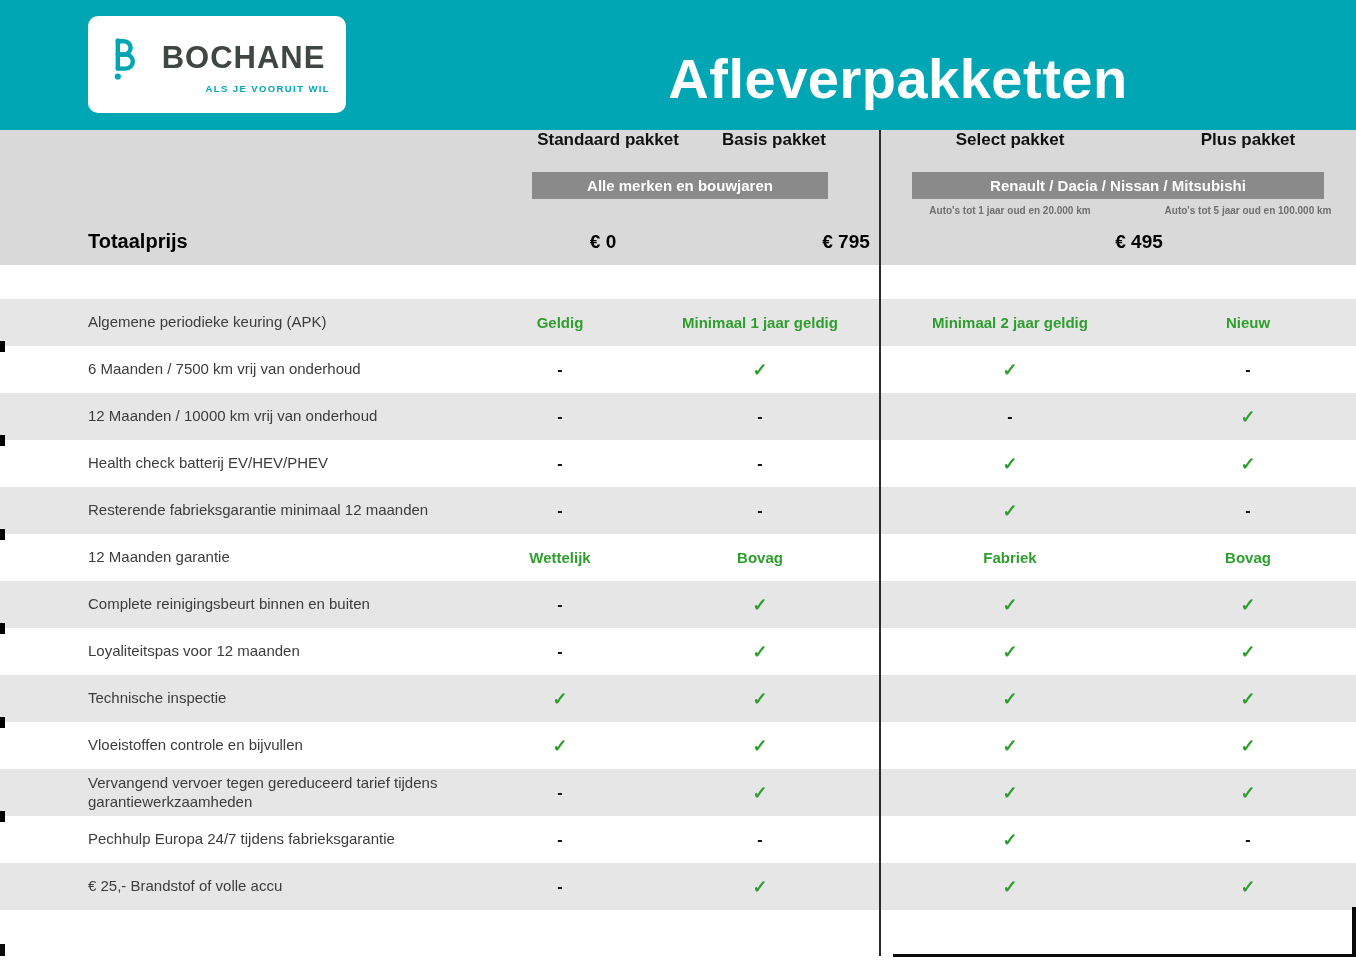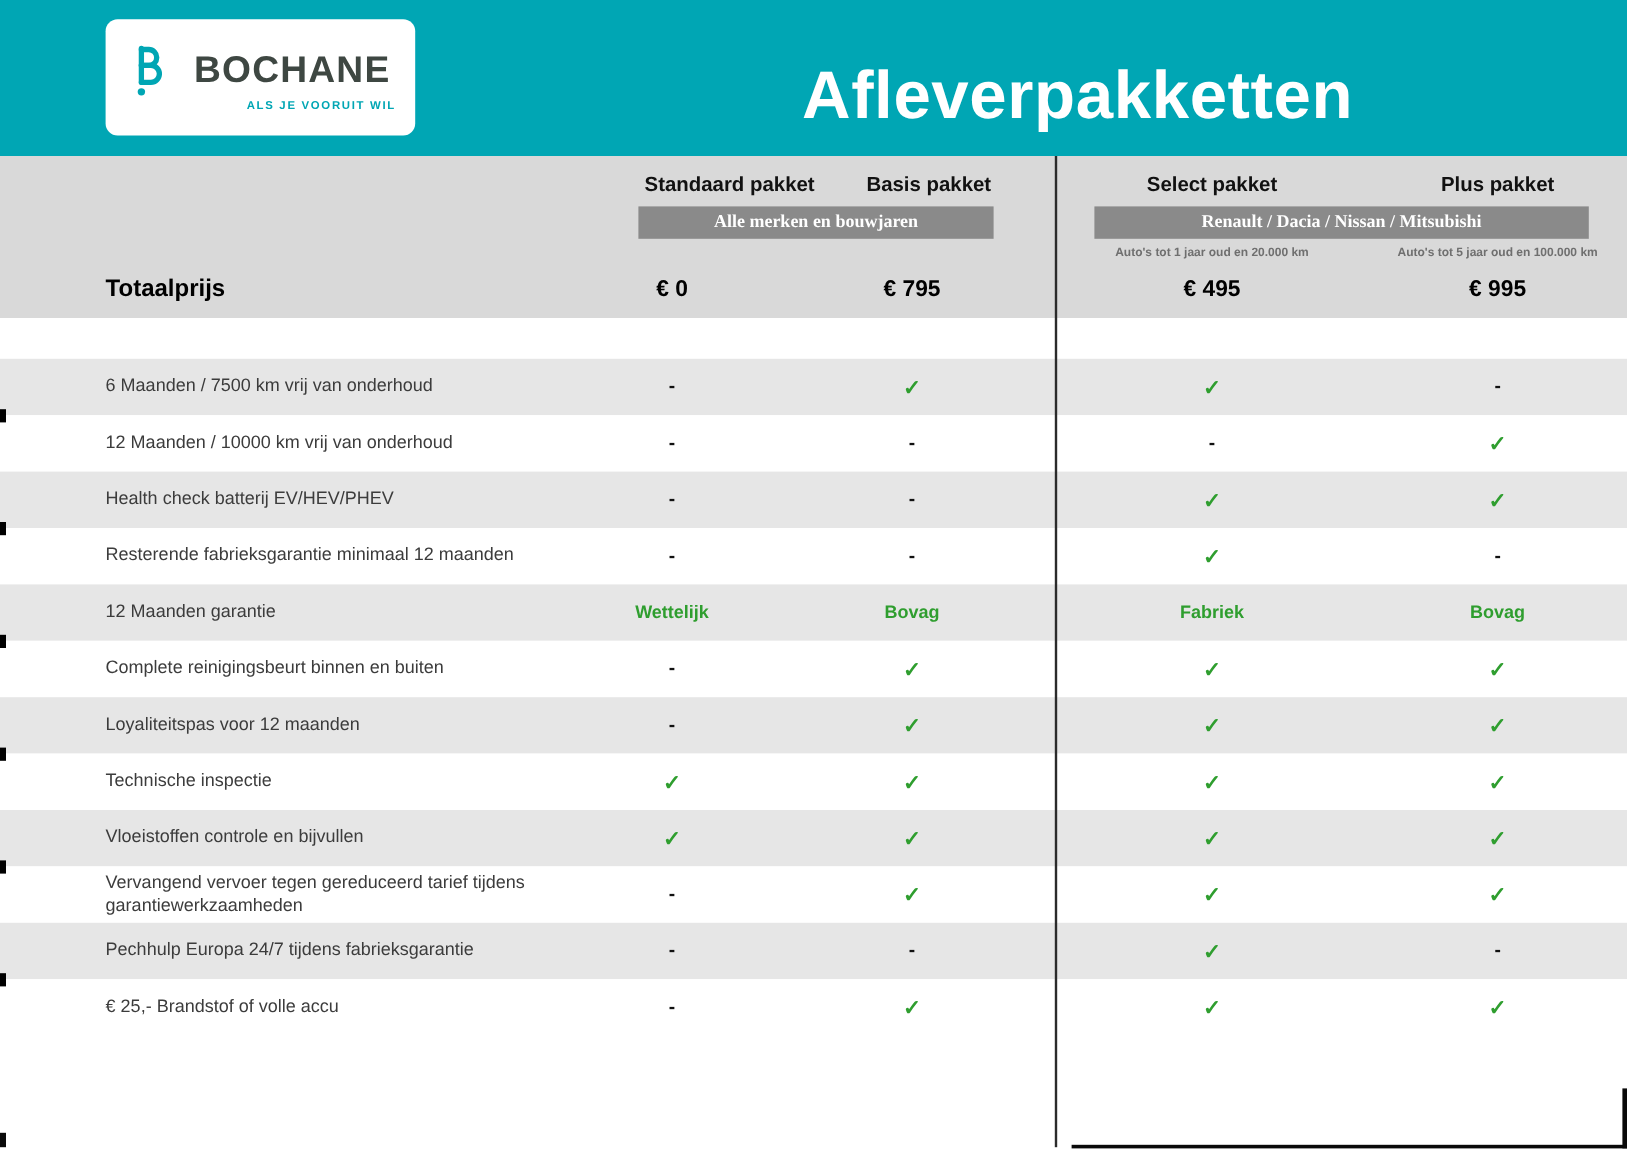--- a/index.html
+++ b/index.html
@@ -19,32 +19,32 @@
   .logo-row{display:flex;align-items:center;gap:23px;}
   .logo-text{font-size:31px;font-weight:bold;color:#3e4742;letter-spacing:1px;}
   .logo-tagline{width:100%;text-align:right;padding-right:16px;margin-top:2px;
     color:var(--teal,#00a6b4);font-size:9.5px;font-weight:bold;letter-spacing:1.4px;}
   .page-title{position:absolute;left:440px;right:0;top:46px;text-align:center;
     color:#fff;font-size:56px;font-weight:bold;letter-spacing:0.5px;}
 
   
   .band{width:100%;height:135px;background:#d9d9d9;}
   .grid{display:grid;grid-template-columns:480px 160px 240px 260px 216px;}
-  .col-headers{padding-top:14px;height:36px;}
+  .col-headers{height:36px;}
   .col-headers .h{text-align:center;font-size:17px;font-weight:bold;color:#111;}
   .col-headers .c1{transform:translateX(48px);}
   .col-headers .c2{transform:translateX(14px);}
   .banners{display:grid;grid-template-columns:480px 400px 476px;margin-top:6px;height:27px;}
   .banner{background:var(--banner_gray,#8a8a8a);color:#fff;font-size:15px;font-weight:bold;
-    height:27px;line-height:27px;text-align:center;margin:0 auto;font-family:Liberation Serif, serif;}
+    height:27px;line-height:27px;text-align:center;margin:0 auto;}
   .banner.left{width:296px;}
   .banner.wide{width:412px;}
   .subs{margin-top:6px;height:13px;}
   .subs .s{text-align:center;font-size:10px;font-weight:bold;color:#6f6f6f;}
-  .totals{margin-top:12px;align-items:center;}
+  .totals{margin-top:12px;align-items:center;gap:43px;}
   .total-label{padding-left:88px;font-size:20px;font-weight:bold;color:#000;}
   .price{text-align:center;font-size:19px;font-weight:bold;color:#000;}
 
   .gap-row{height:34px;background:#fff;}
 
   
   .rows{position:relative;}
   .row{display:grid;grid-template-columns:480px 160px 240px 260px 216px;height:47px;
     align-items:center;position:relative;background:#fff;}
   .row:nth-child(odd){background:#e6e6e6;}
@@ -112,20 +112,27 @@
       <div class="price">€ 795</div>
       <div class="price">€ 495</div>
       <div class="price">€ 995</div>
     </div>
   </section>
 
   <div class="gap-row"></div>
 
   <section class="rows">
 
+    <div class="row">
+      <div class="label">Algemene periodieke keuring (APK)</div>
+      <div class="val txt">Geldig</div>
+      <div class="val txt">Minimaal 1 jaar geldig</div>
+      <div class="val txt">Minimaal 2 jaar geldig</div>
+      <div class="val txt">Nieuw</div>
+    </div>
 
     <div class="row">
       <div class="label">6 Maanden / 7500 km vrij van onderhoud</div>
       <div class="val dash">-</div>
       <div class="val tick">✓</div>
       <div class="val tick">✓</div>
       <div class="val dash">-</div>
     </div>
 
     <div class="row">

